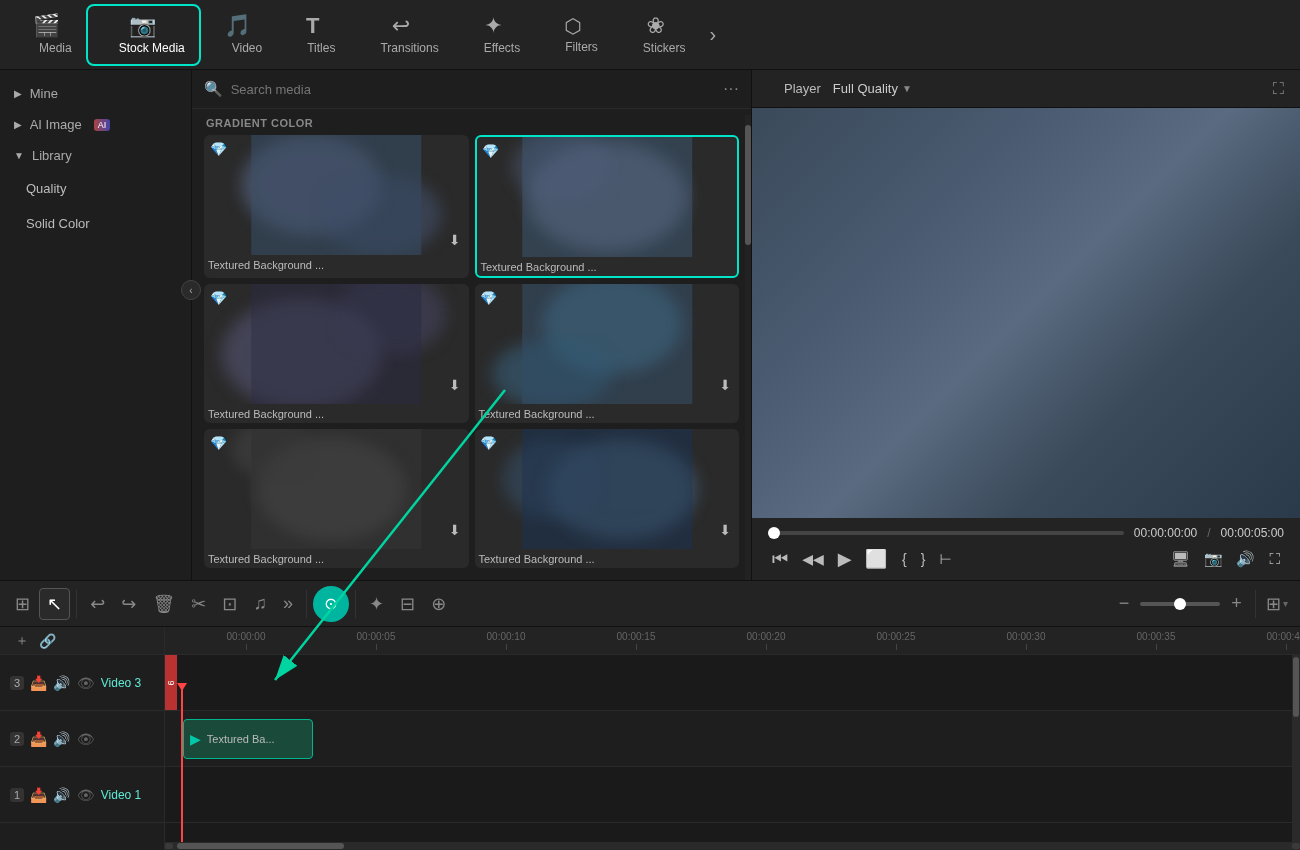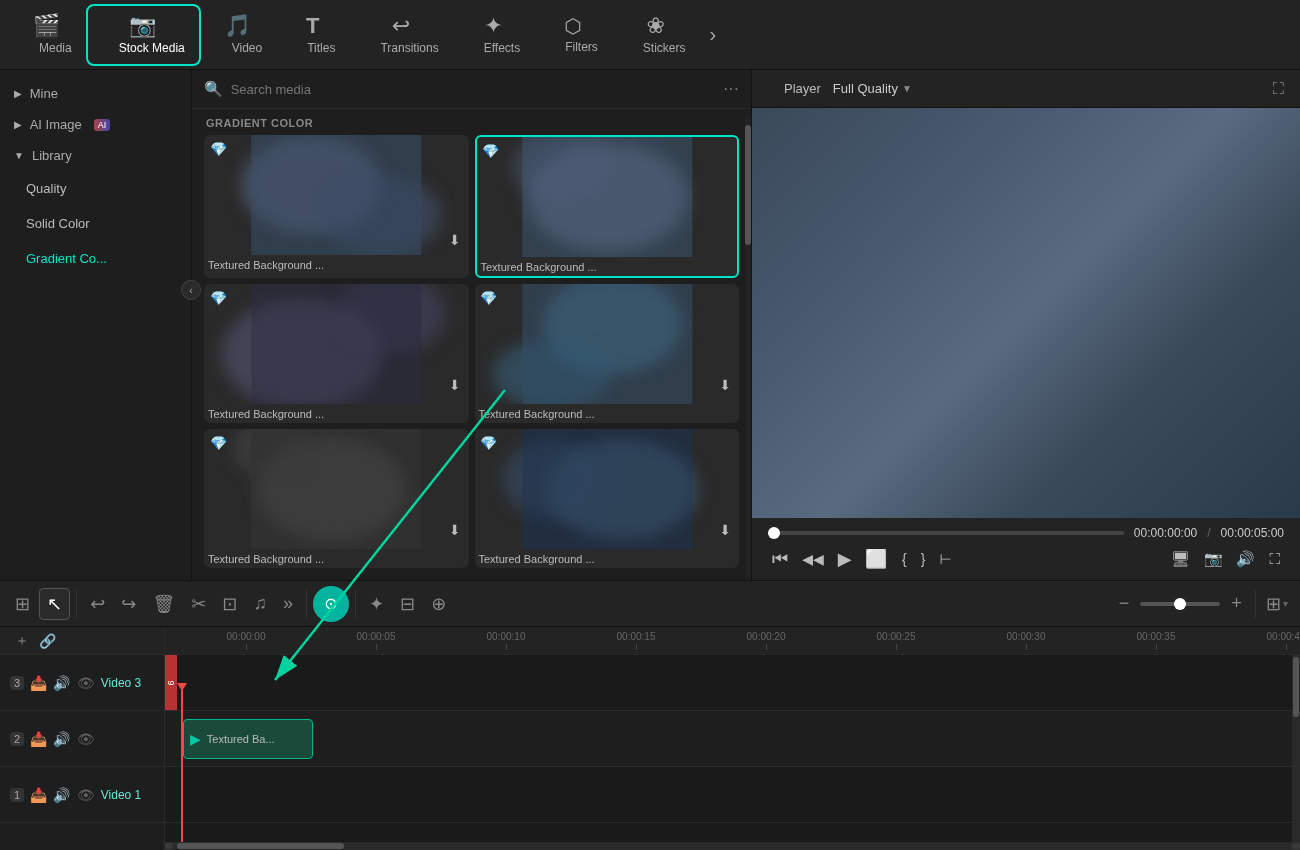--- a/index.html
+++ b/index.html
@@ -561,23 +561,20 @@
 
     <div class="sidebar-section">
       <span class="arrow">▼</span>
       <span>Library</span>
     </div>
     <div class="sidebar-item">
       <span>Quality</span>
     </div>
     <div class="sidebar-item">
       <span>Solid Color</span>
-    </div>
-    <div class="sidebar-item active">
-      <span>Gradient Co...</span>
     </div>
 
     <div class="sidebar-collapse-btn" style="top:calc(50% - 35px);position:absolute;">
       <span>‹</span>
     </div>
   </div>
 
   <div class="middle-panel">
 
     <div class="search-bar">

